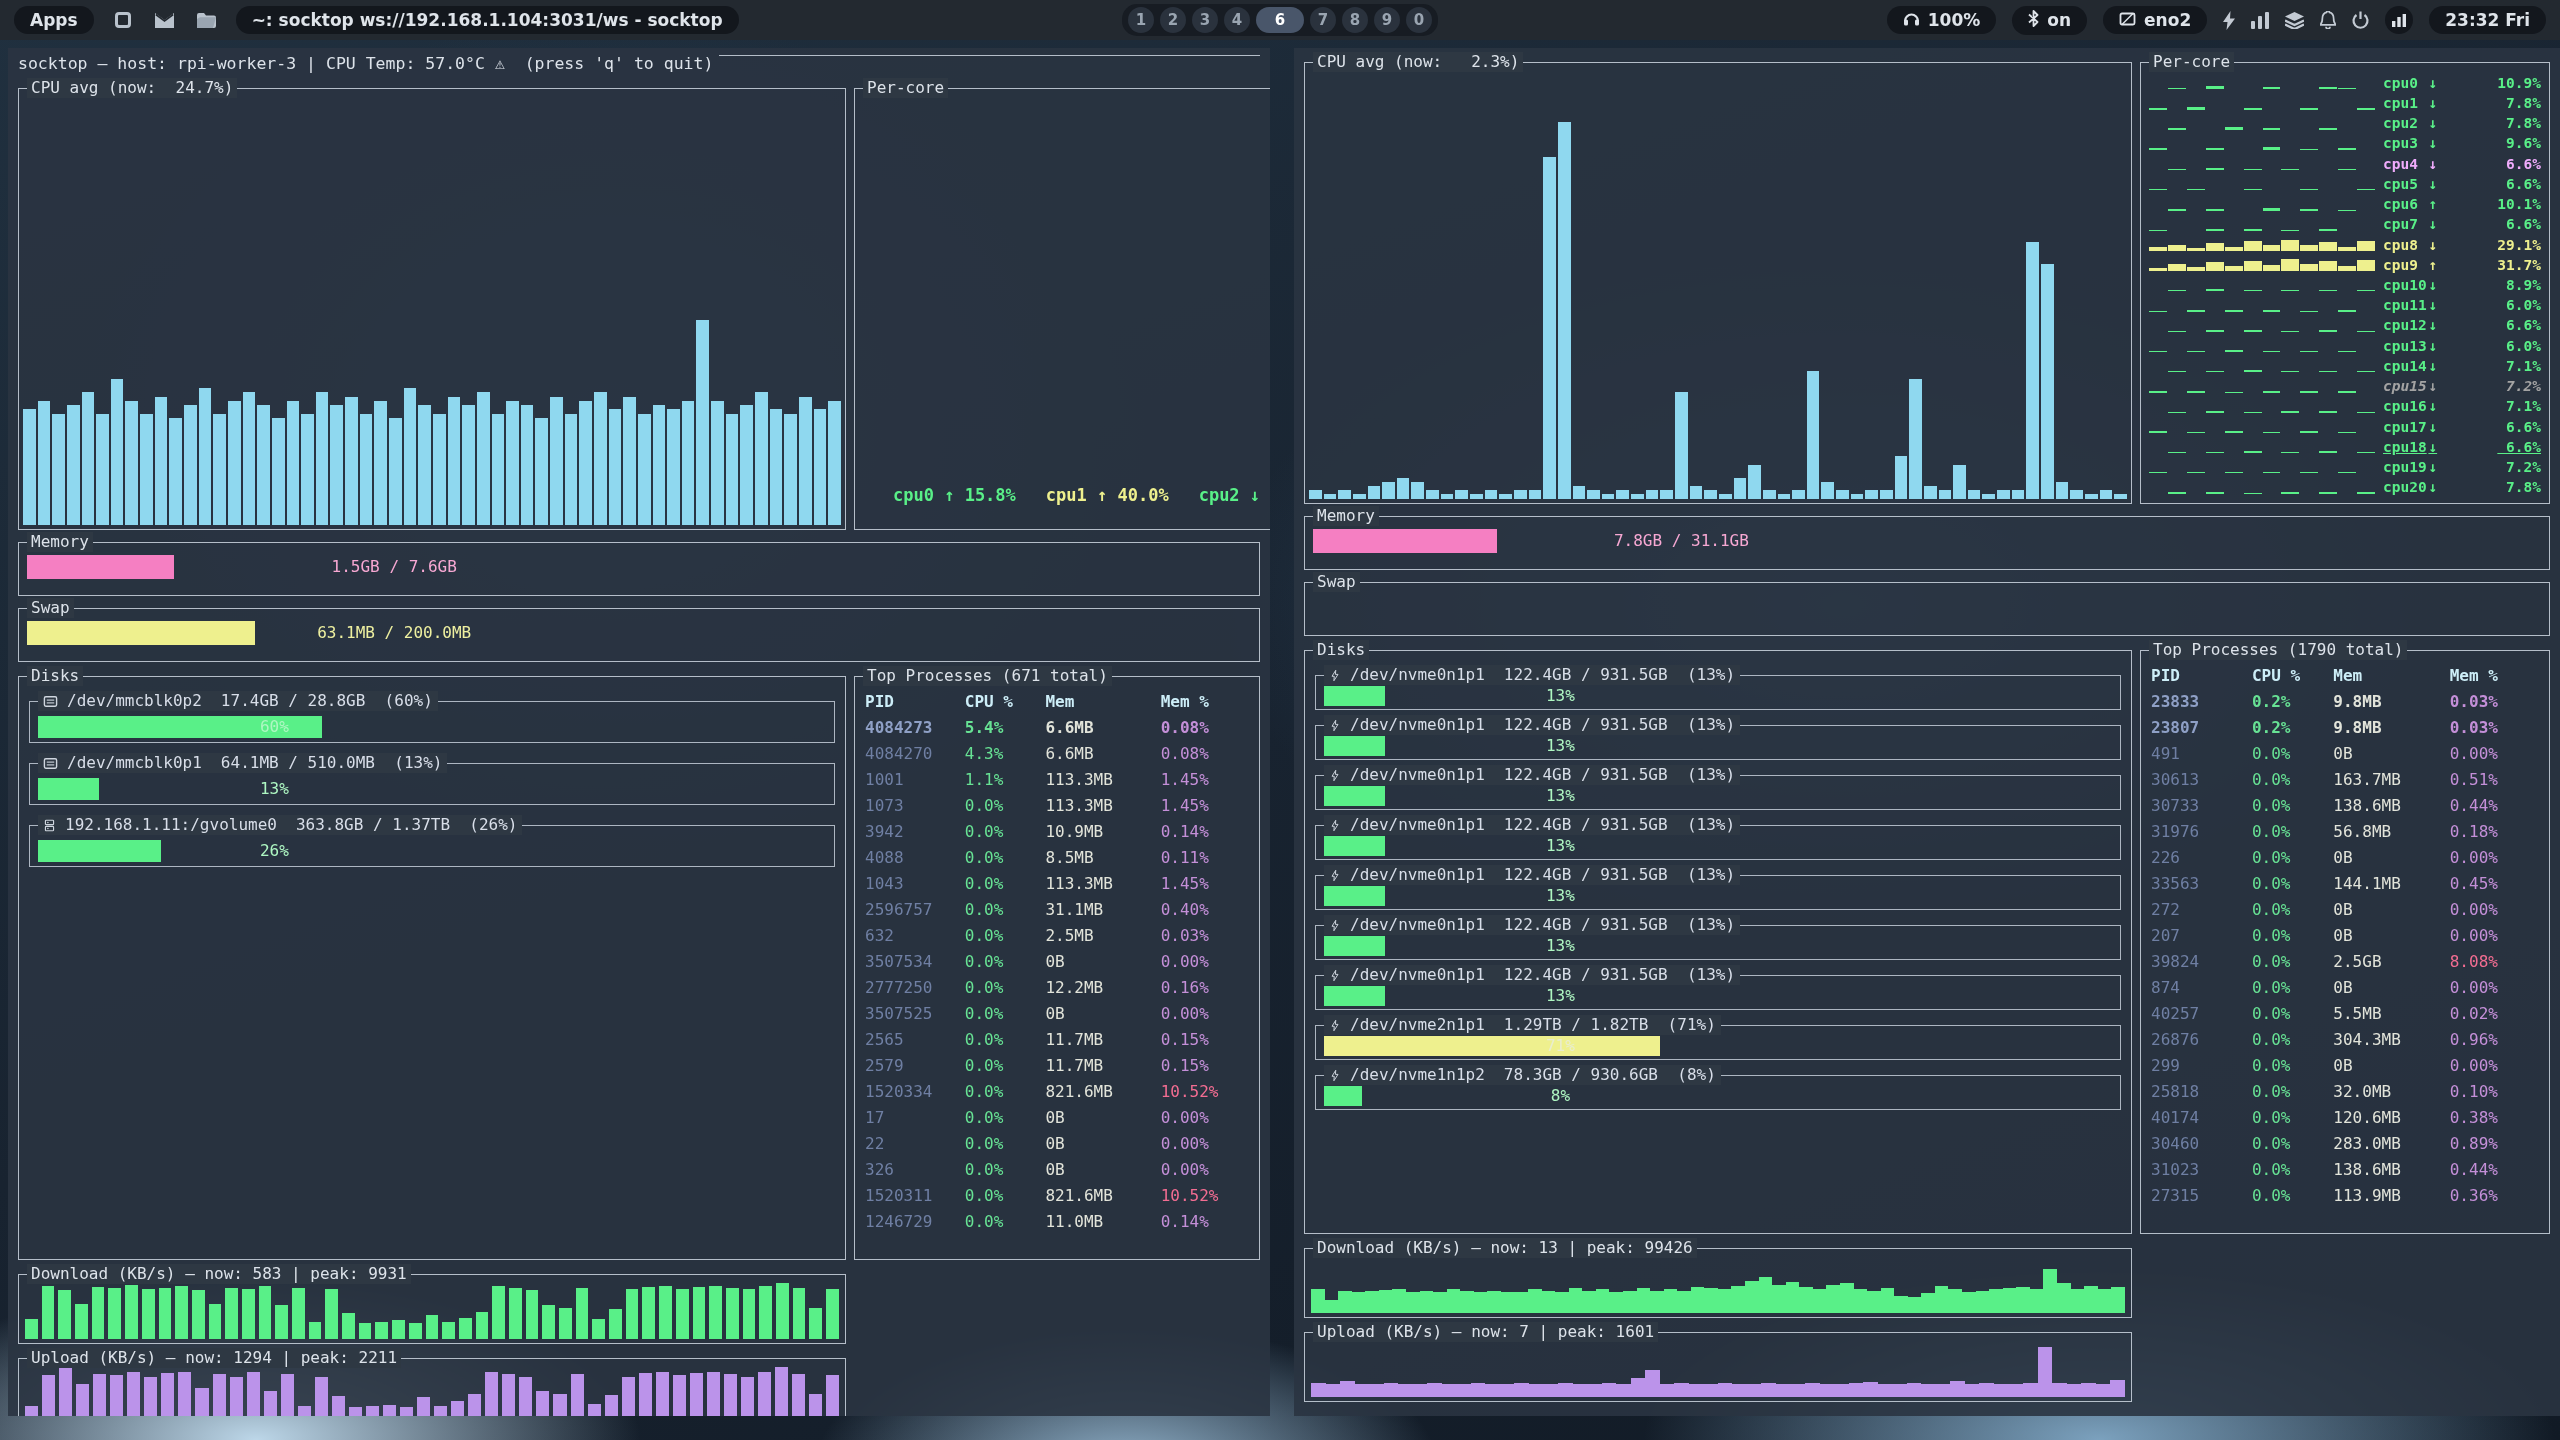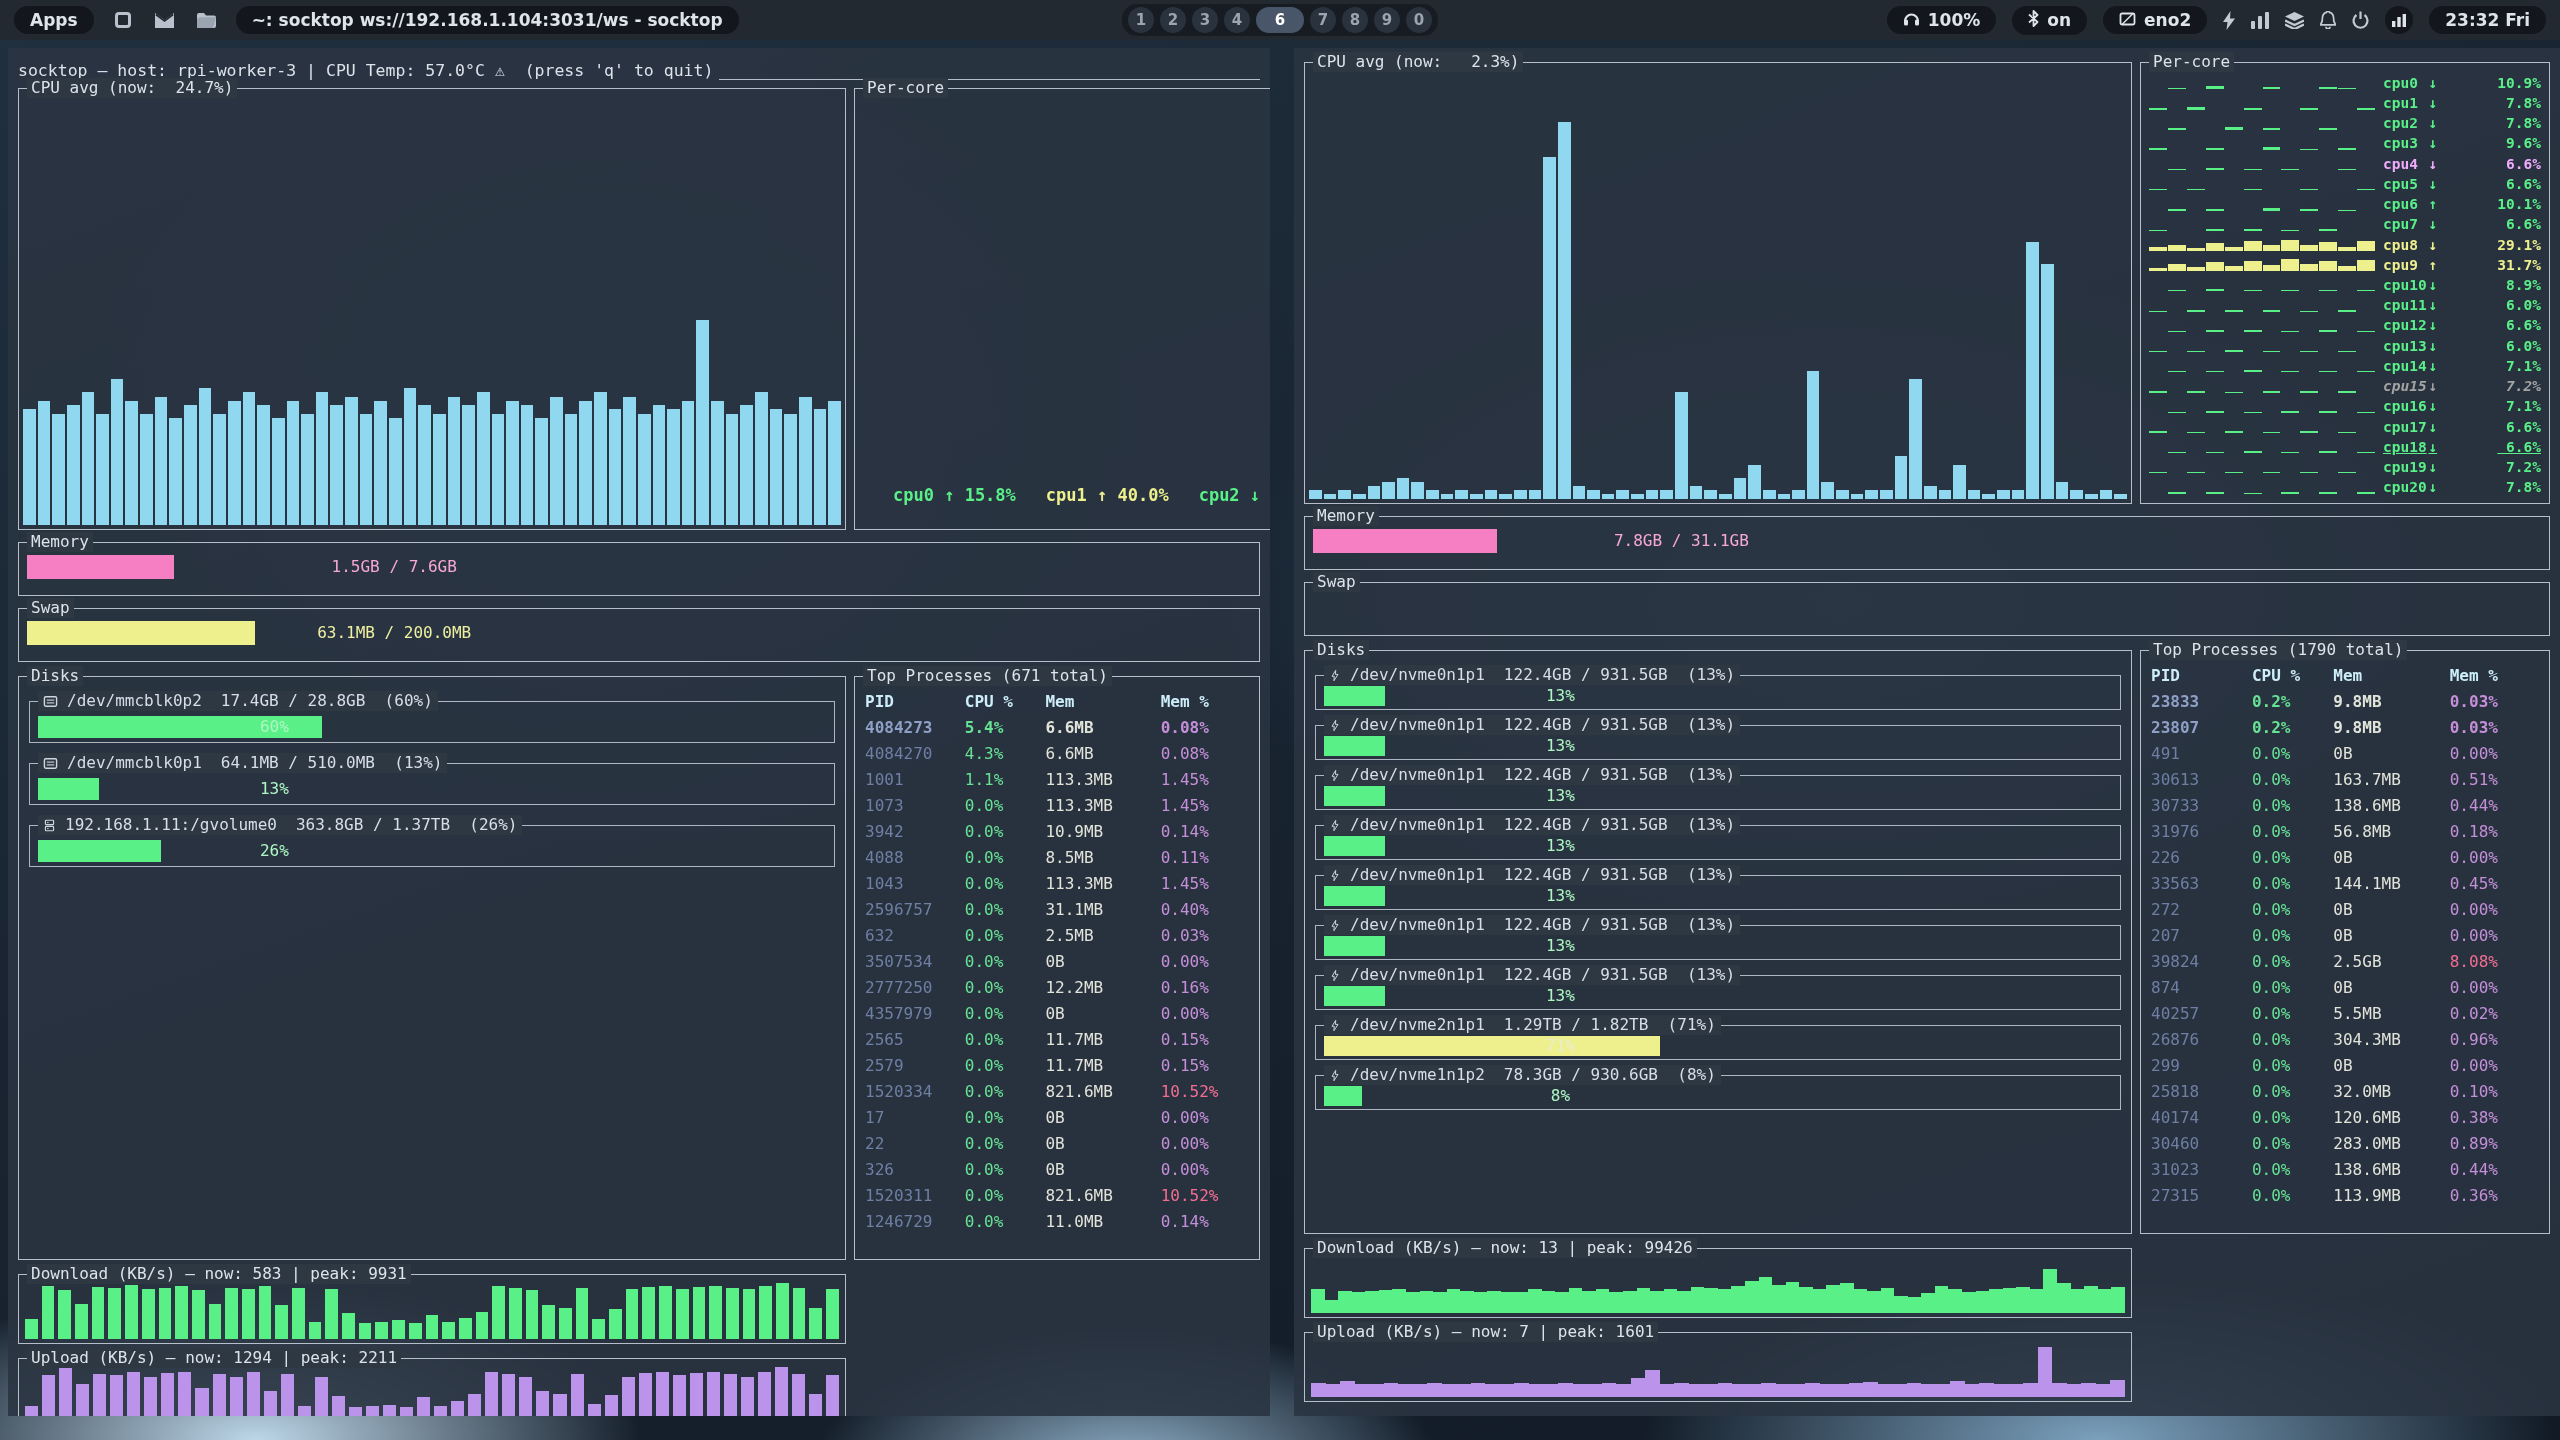--- a/index.html
+++ b/index.html
@@ -29,21 +29,21 @@
   .ws.active{ width:48px; background:#49566a; color:#fff;}
   .tb-right{ margin-left:auto; display:flex; align-items:center; gap:16px;}
   .tb-right .bare{ color:#c3cad3; display:flex; align-items:center;}
   .logo-circ{ width:28px; height:28px; border-radius:50%; background:#13171d; display:flex; align-items:center; justify-content:center;}
   
   .desktop{ position:relative; width:100%; height:1400px;}
   .term{ position:absolute; top:8px; height:1368px; background:rgba(42,52,65,.9);
     color:#d8dee9; font-size:16px; padding:6px 10px 8px 10px; overflow:hidden;}
   #term-left{ left:8px; width:1262px;}
   #term-right{ left:1294px; width:1266px;}
-  .t-title{ display:flex; height:26px; align-items:flex-end;}
+  .t-title{ display:flex; height:26px; align-items:flex-start;}
   .t-title-text{ white-space:pre; color:#dde3ea; font-size:16.5px;}
   .t-line{ flex:1; border-top:1.6px solid rgba(206,215,226,.85); margin-left:6px; margin-top:1px;}
   .box{ position:relative; border:1.6px solid rgba(206,215,226,.85); }
   .box-label{ position:absolute; top:-11px; left:8px; background:#2e3843; padding:0 4px; white-space:pre; font-size:16px; color:#dde3ea; line-height:20px; z-index:3;}
   .row2{ display:flex; gap:8px;}
   .cpu-box{ flex:0 0 828px; height:442px; margin-top:8px; padding:8px 4px 4px 4px;}
   .core-box{ flex:1; height:442px; margin-top:8px; padding:10px 8px 6px 8px; display:flex; flex-direction:column;}
   .gaugebox{ height:54px; margin-top:12px; padding:12px 8px 6px 8px;}
   .botrow{ margin-top:14px; height:584px;}
   .disks-box{ flex:0 0 828px; height:584px; padding:14px 10px 8px 10px;}
@@ -425,21 +425,21 @@
             <div class="p-grid"><span class="c-pid">4084270</span><span class="c-cpu">4.3%</span><span class="c-mem">6.6MB</span><span class="c-pct">0.08%</span></div>
             <div class="p-grid"><span class="c-pid">1001</span><span class="c-cpu">1.1%</span><span class="c-mem">113.3MB</span><span class="c-pct">1.45%</span></div>
             <div class="p-grid"><span class="c-pid">1073</span><span class="c-cpu">0.0%</span><span class="c-mem">113.3MB</span><span class="c-pct">1.45%</span></div>
             <div class="p-grid"><span class="c-pid">3942</span><span class="c-cpu">0.0%</span><span class="c-mem">10.9MB</span><span class="c-pct">0.14%</span></div>
             <div class="p-grid"><span class="c-pid">4088</span><span class="c-cpu">0.0%</span><span class="c-mem">8.5MB</span><span class="c-pct">0.11%</span></div>
             <div class="p-grid"><span class="c-pid">1043</span><span class="c-cpu">0.0%</span><span class="c-mem">113.3MB</span><span class="c-pct">1.45%</span></div>
             <div class="p-grid"><span class="c-pid">2596757</span><span class="c-cpu">0.0%</span><span class="c-mem">31.1MB</span><span class="c-pct">0.40%</span></div>
             <div class="p-grid"><span class="c-pid">632</span><span class="c-cpu">0.0%</span><span class="c-mem">2.5MB</span><span class="c-pct">0.03%</span></div>
             <div class="p-grid"><span class="c-pid">3507534</span><span class="c-cpu">0.0%</span><span class="c-mem">0B</span><span class="c-pct">0.00%</span></div>
             <div class="p-grid"><span class="c-pid">2777250</span><span class="c-cpu">0.0%</span><span class="c-mem">12.2MB</span><span class="c-pct">0.16%</span></div>
-            <div class="p-grid"><span class="c-pid">4357979</span><span class="c-cpu">0.0%</span><span class="c-mem">0B</span><span class="c-pct">0.00%</span></div>
+            <div class="p-grid"><span class="c-pid">3507525</span><span class="c-cpu">0.0%</span><span class="c-mem">0B</span><span class="c-pct">0.00%</span></div>
             <div class="p-grid"><span class="c-pid">2565</span><span class="c-cpu">0.0%</span><span class="c-mem">11.7MB</span><span class="c-pct">0.15%</span></div>
             <div class="p-grid"><span class="c-pid">2579</span><span class="c-cpu">0.0%</span><span class="c-mem">11.7MB</span><span class="c-pct">0.15%</span></div>
             <div class="p-grid"><span class="c-pid">1520334</span><span class="c-cpu">0.0%</span><span class="c-mem">821.6MB</span><span class="c-pct alert">10.52%</span></div>
             <div class="p-grid"><span class="c-pid">17</span><span class="c-cpu">0.0%</span><span class="c-mem">0B</span><span class="c-pct">0.00%</span></div>
             <div class="p-grid"><span class="c-pid">22</span><span class="c-cpu">0.0%</span><span class="c-mem">0B</span><span class="c-pct">0.00%</span></div>
             <div class="p-grid"><span class="c-pid">326</span><span class="c-cpu">0.0%</span><span class="c-mem">0B</span><span class="c-pct">0.00%</span></div>
             <div class="p-grid"><span class="c-pid">1520311</span><span class="c-cpu">0.0%</span><span class="c-mem">821.6MB</span><span class="c-pct alert">10.52%</span></div>
             <div class="p-grid"><span class="c-pid">1246729</span><span class="c-cpu">0.0%</span><span class="c-mem">11.0MB</span><span class="c-pct">0.14%</span></div>
           </div>
       </div>

